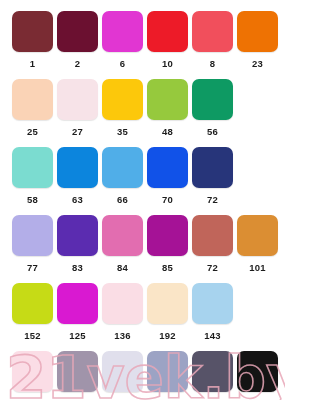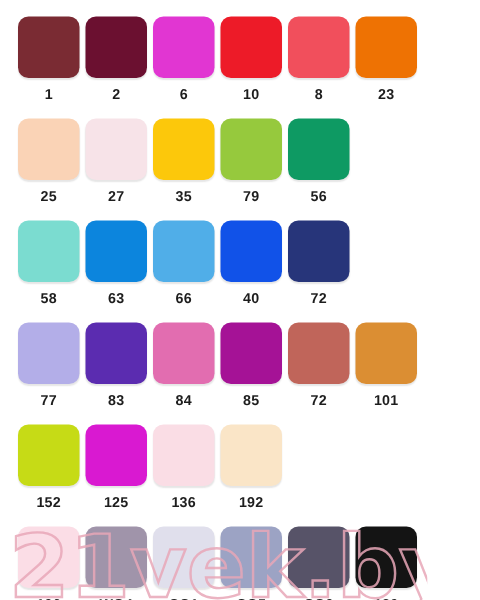--- a/index.html
+++ b/index.html
@@ -127,21 +127,21 @@
       <div class="swatch-cell">
         <div class="swatch-chip" style="background: rgb(247, 227, 232);"></div>
         <div class="swatch-label">27</div>
       </div>
       <div class="swatch-cell">
         <div class="swatch-chip" style="background: rgb(252, 200, 11);"></div>
         <div class="swatch-label">35</div>
       </div>
       <div class="swatch-cell">
         <div class="swatch-chip" style="background: rgb(150, 201, 61);"></div>
-        <div class="swatch-label">79</div>
+        <div class="swatch-label">48</div>
       </div>
       <div class="swatch-cell">
         <div class="swatch-chip" style="background: rgb(14, 154, 99);"></div>
         <div class="swatch-label">56</div>
       </div>
     </div>
     <div class="swatch-row">
       <div class="swatch-cell">
         <div class="swatch-chip" style="background: rgb(123, 220, 208);"></div>
         <div class="swatch-label">58</div>
@@ -149,21 +149,21 @@
       <div class="swatch-cell">
         <div class="swatch-chip" style="background: rgb(12, 133, 221);"></div>
         <div class="swatch-label">63</div>
       </div>
       <div class="swatch-cell">
         <div class="swatch-chip" style="background: rgb(80, 174, 232);"></div>
         <div class="swatch-label">66</div>
       </div>
       <div class="swatch-cell">
         <div class="swatch-chip" style="background: rgb(17, 82, 232);"></div>
-        <div class="swatch-label">40</div>
+        <div class="swatch-label">70</div>
       </div>
       <div class="swatch-cell">
         <div class="swatch-chip" style="background: rgb(39, 53, 122);"></div>
         <div class="swatch-label">72</div>
       </div>
     </div>
     <div class="swatch-row">
       <div class="swatch-cell">
         <div class="swatch-chip" style="background: rgb(179, 174, 232);"></div>
         <div class="swatch-label">77</div>
@@ -198,20 +198,24 @@
         <div class="swatch-chip" style="background: rgb(217, 25, 209);"></div>
         <div class="swatch-label">125</div>
       </div>
       <div class="swatch-cell">
         <div class="swatch-chip" style="background: rgb(250, 221, 229);"></div>
         <div class="swatch-label">136</div>
       </div>
       <div class="swatch-cell">
         <div class="swatch-chip" style="background: rgb(250, 229, 199);"></div>
         <div class="swatch-label">192</div>
+      </div>
+      <div class="swatch-cell">
+        <div class="swatch-chip" style="background: rgb(167, 211, 238);"></div>
+        <div class="swatch-label">143</div>
       </div>
     </div>
     <div class="swatch-row">
       <div class="swatch-cell">
         <div class="swatch-chip" style="background: rgb(251, 221, 230);"></div>
         <div class="swatch-label">196</div>
       </div>
       <div class="swatch-cell">
         <div class="swatch-chip" style="background: rgb(160, 148, 170);"></div>
         <div class="swatch-label">WG4</div>

